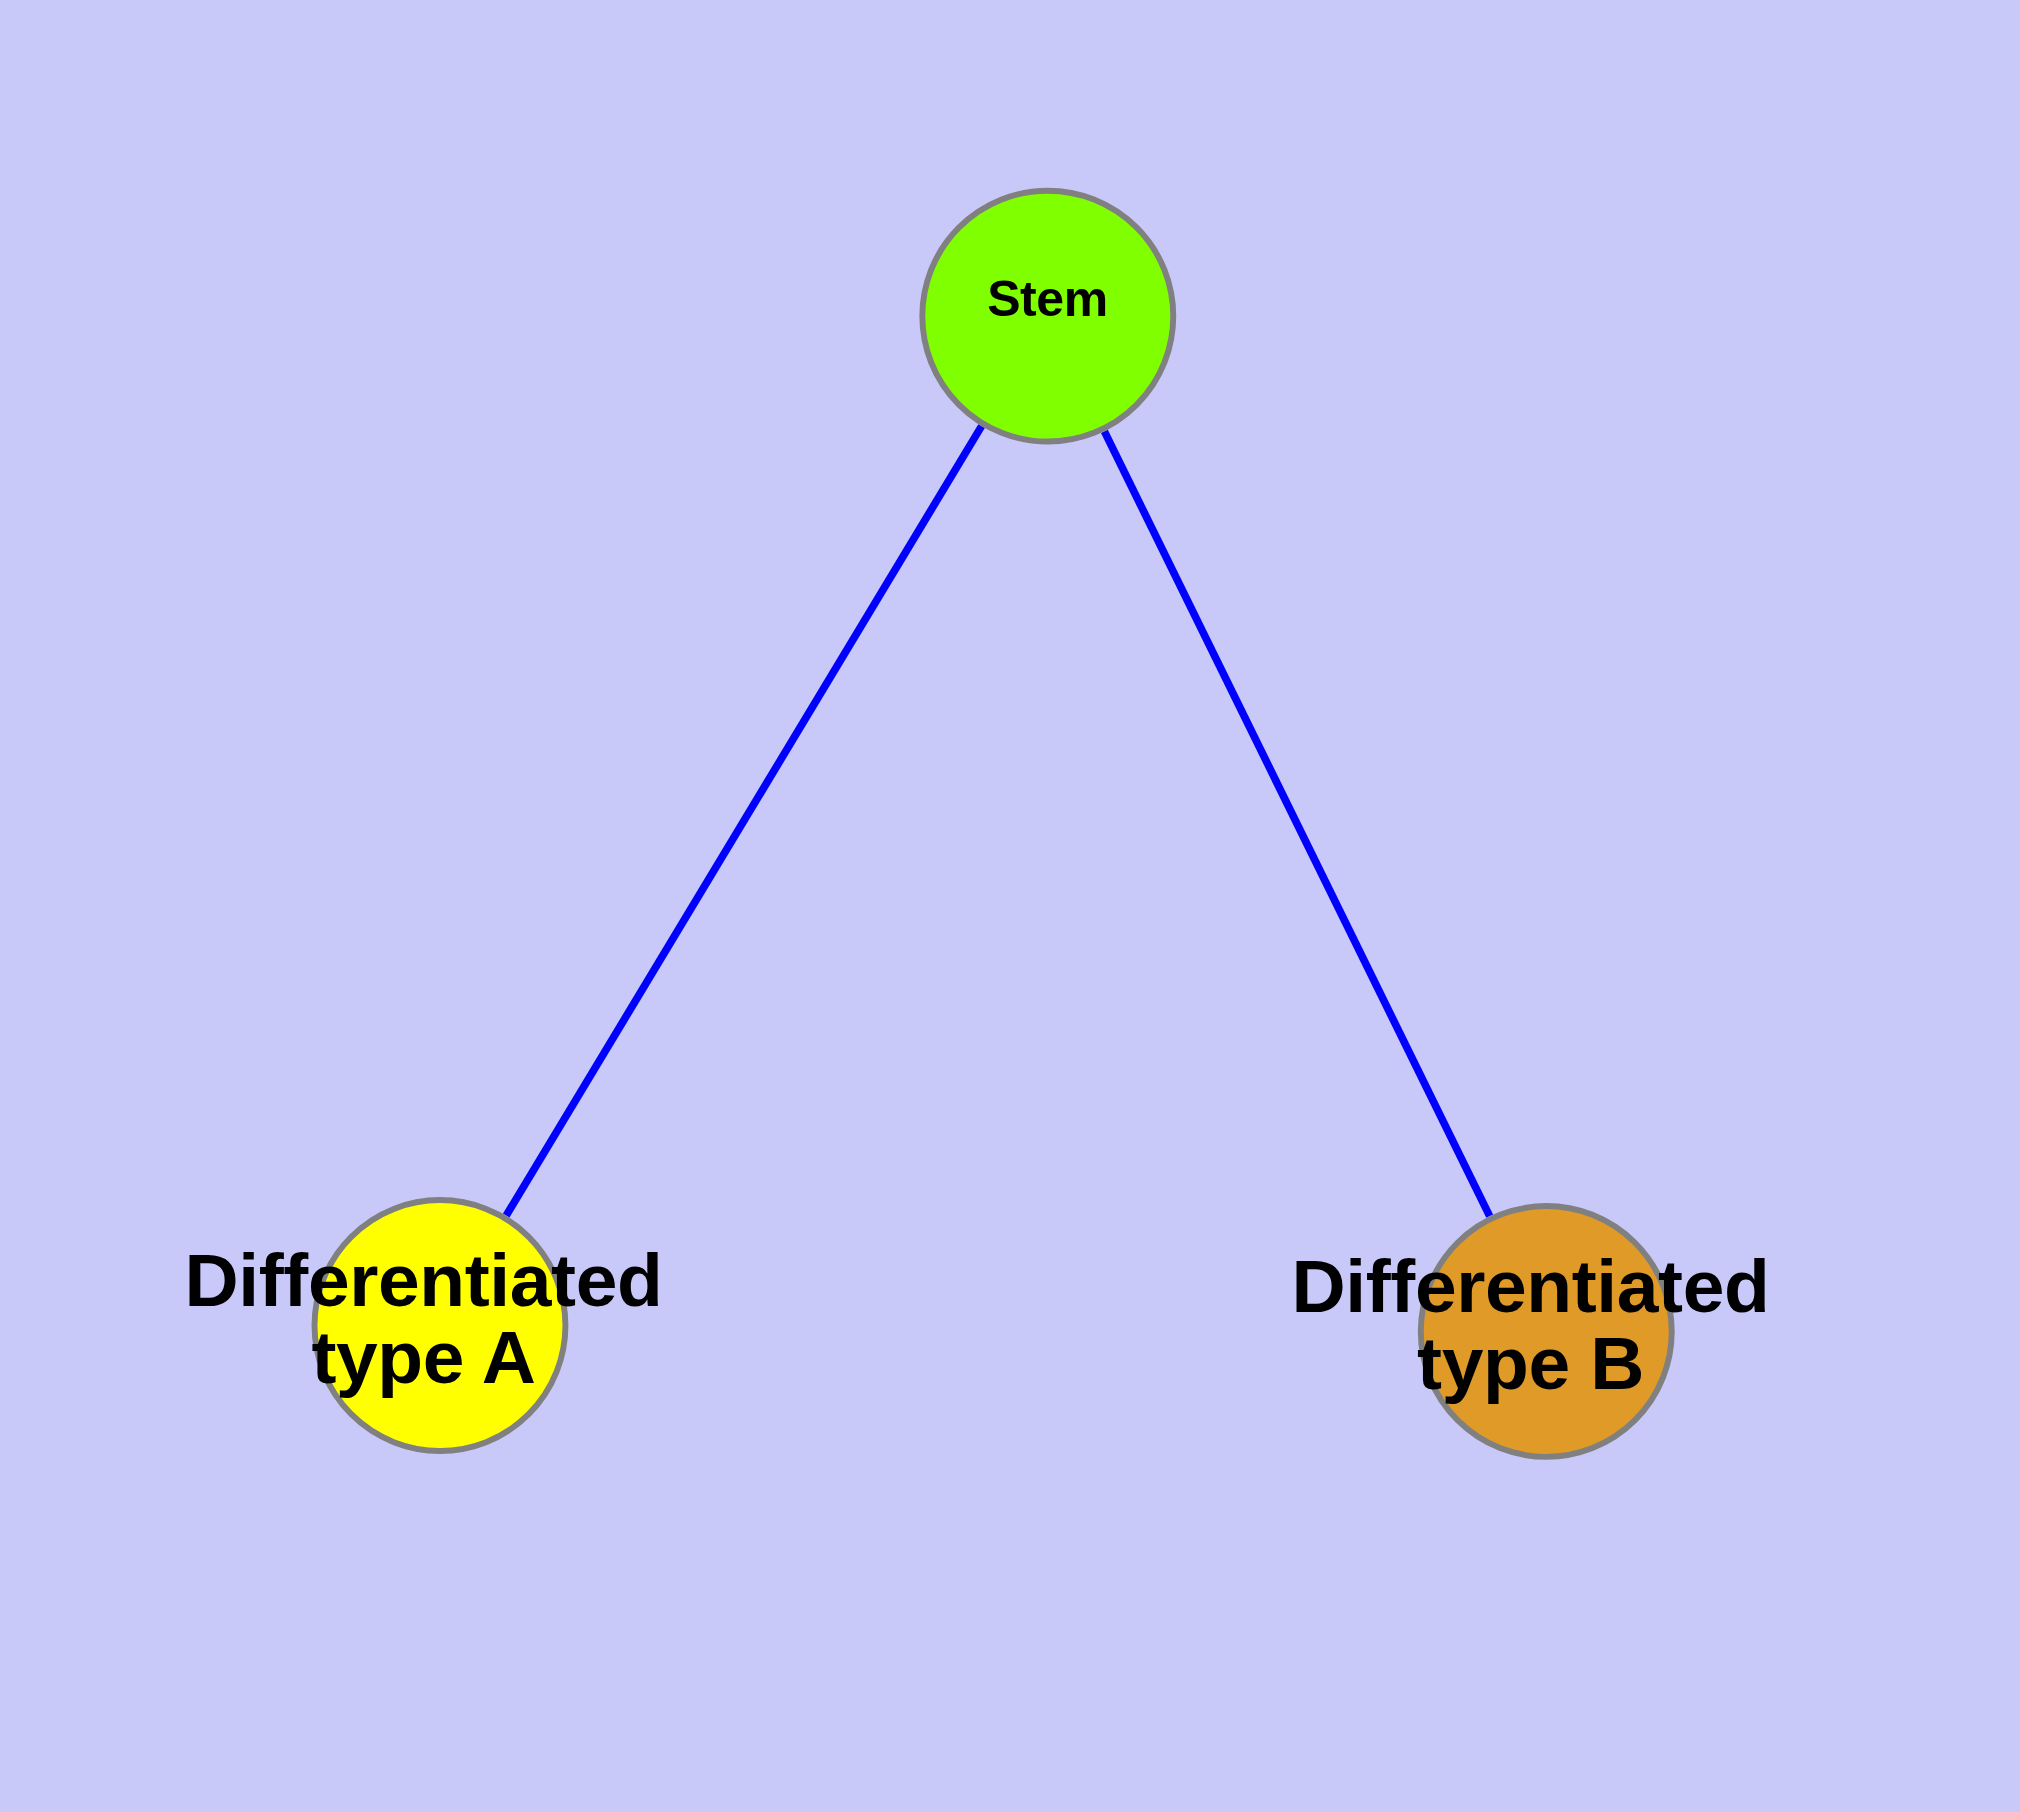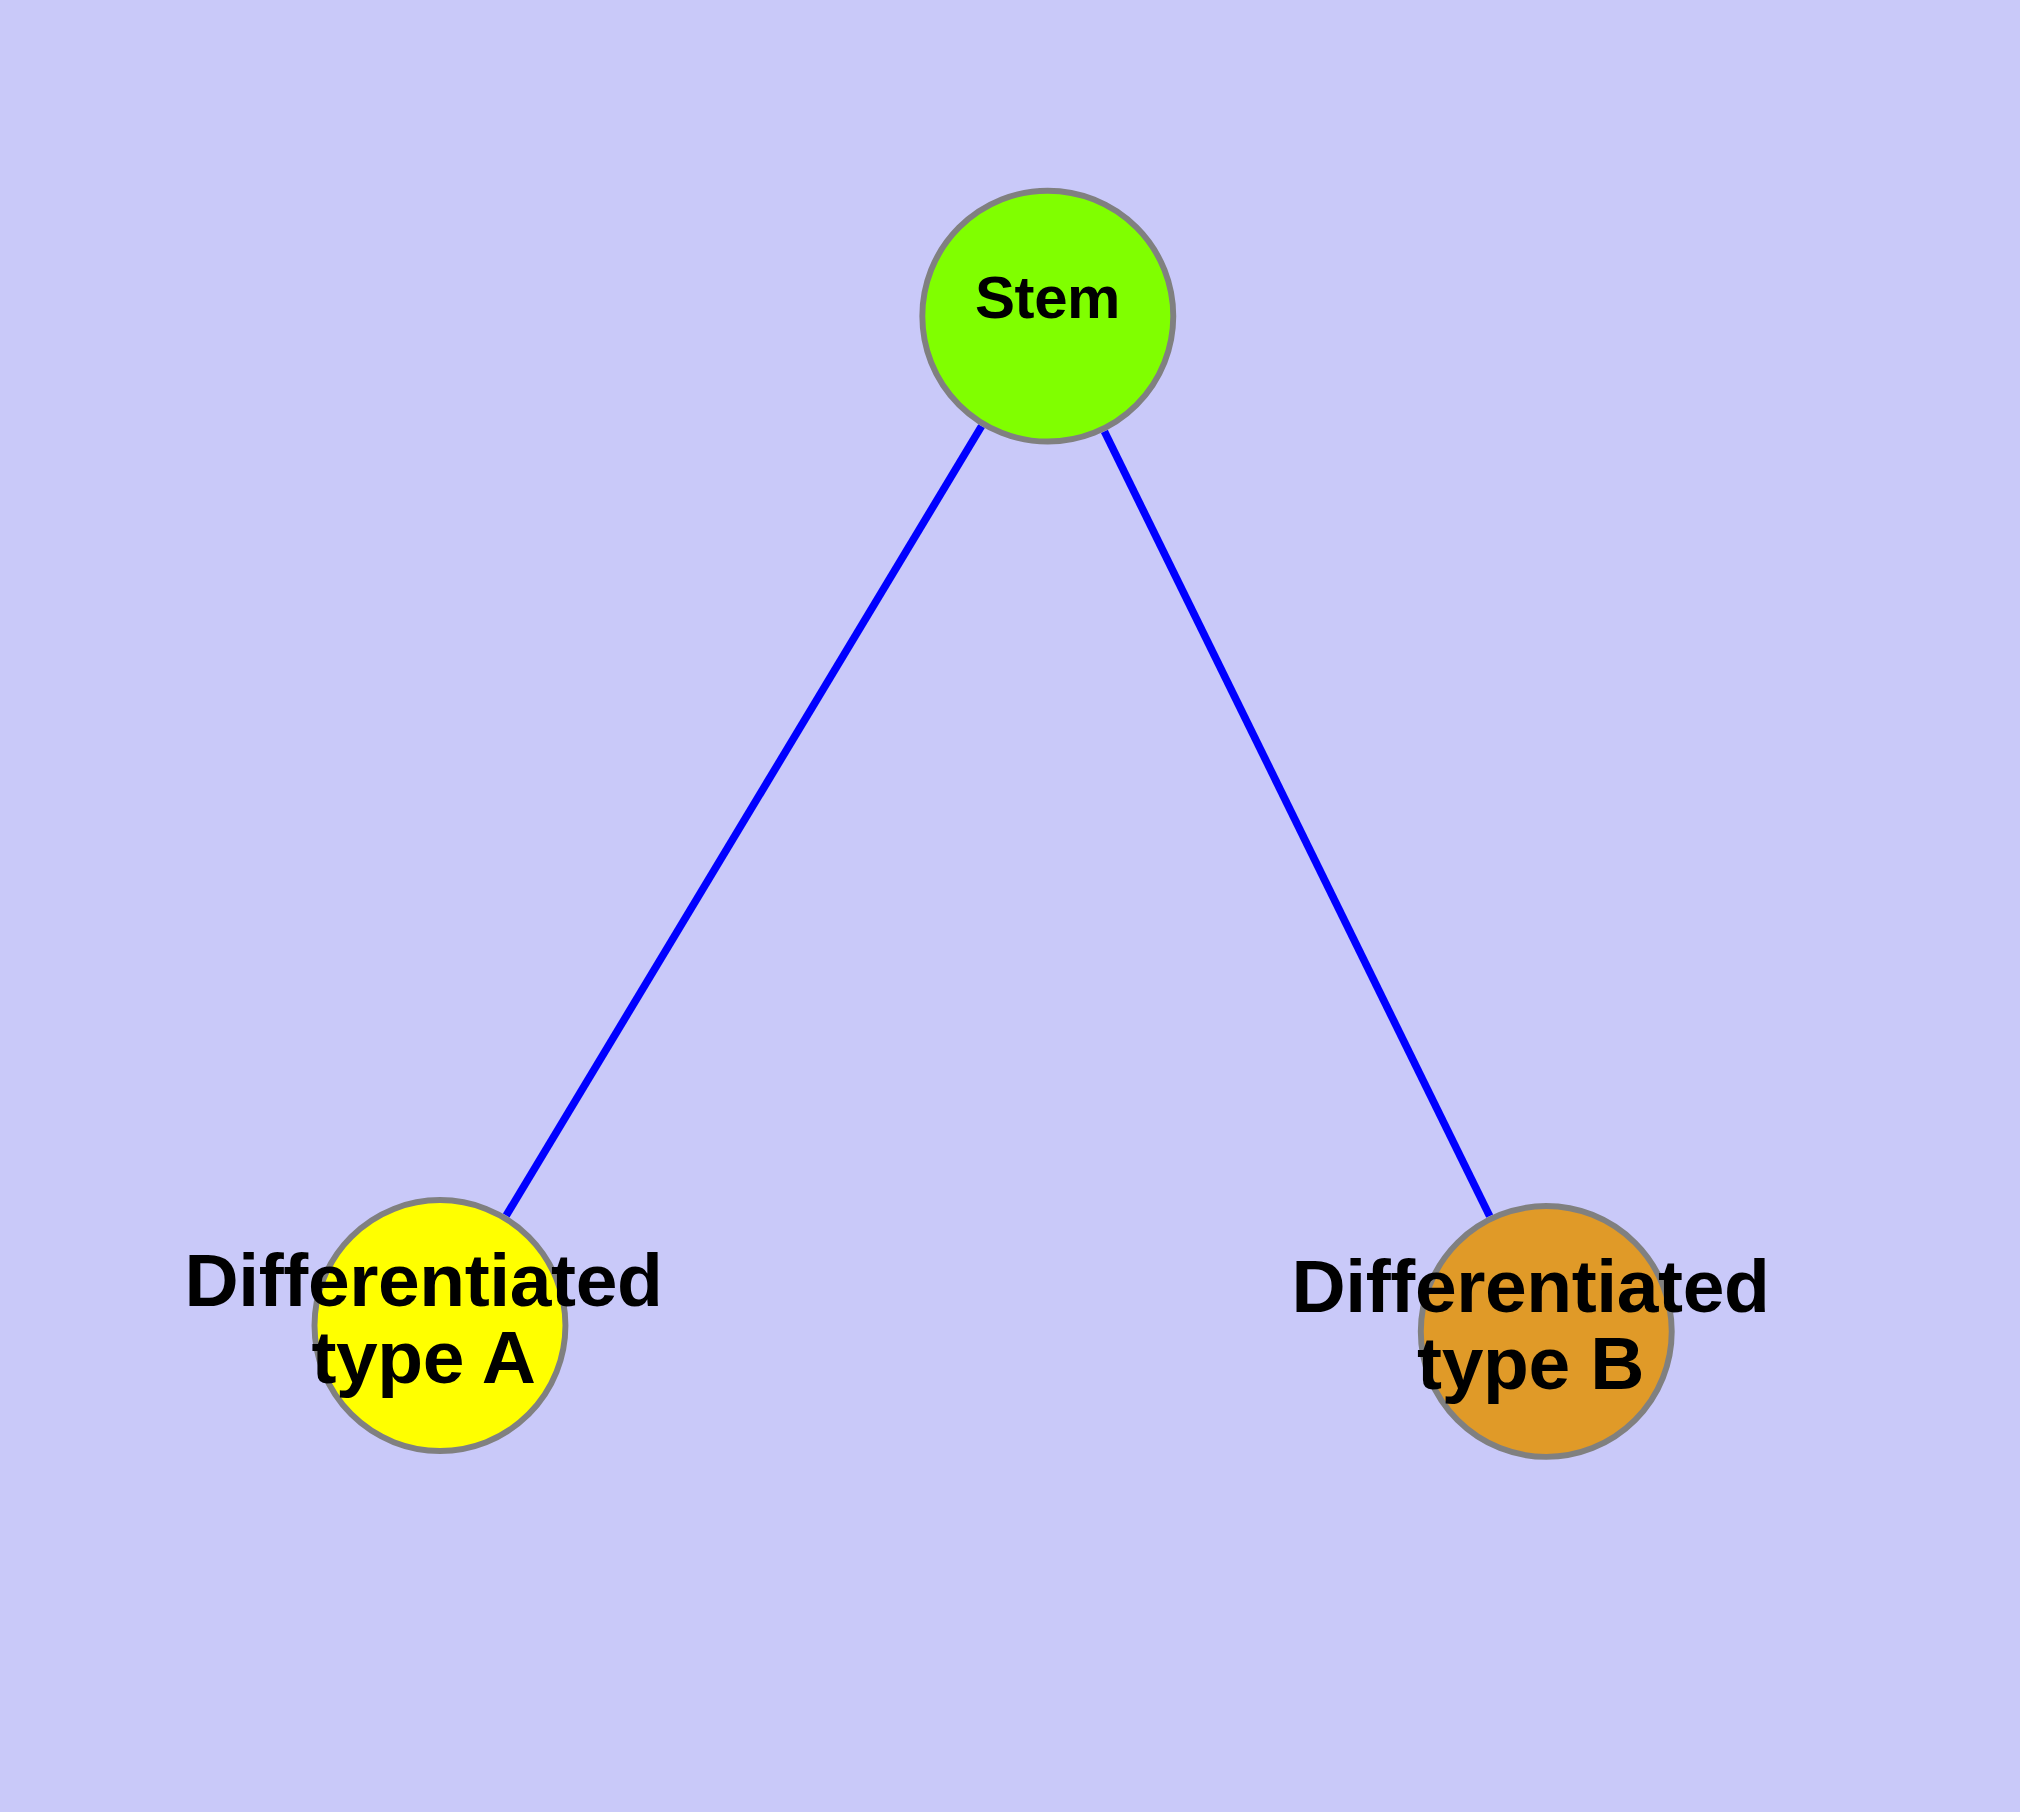--- a/index.html
+++ b/index.html
@@ -29,23 +29,23 @@
     position: absolute;
     text-align: center;
     font-weight: bold;
     color: #000000;
     line-height: 1.02;
     white-space: pre;
     pointer-events: none;
     letter-spacing: -0.4px;
   }
   #label-stem {
-    font-size: 60px;
+    font-size: 50px;
     left: 793px;
-    top: 267px;
+    top: 274px;
     width: 509px;
   }
   #label-type-a {
     font-size: 75px;
     left: 169px;
     top: 1242px;
     width: 509px;
   }
   #label-type-b {
     font-size: 75px;

